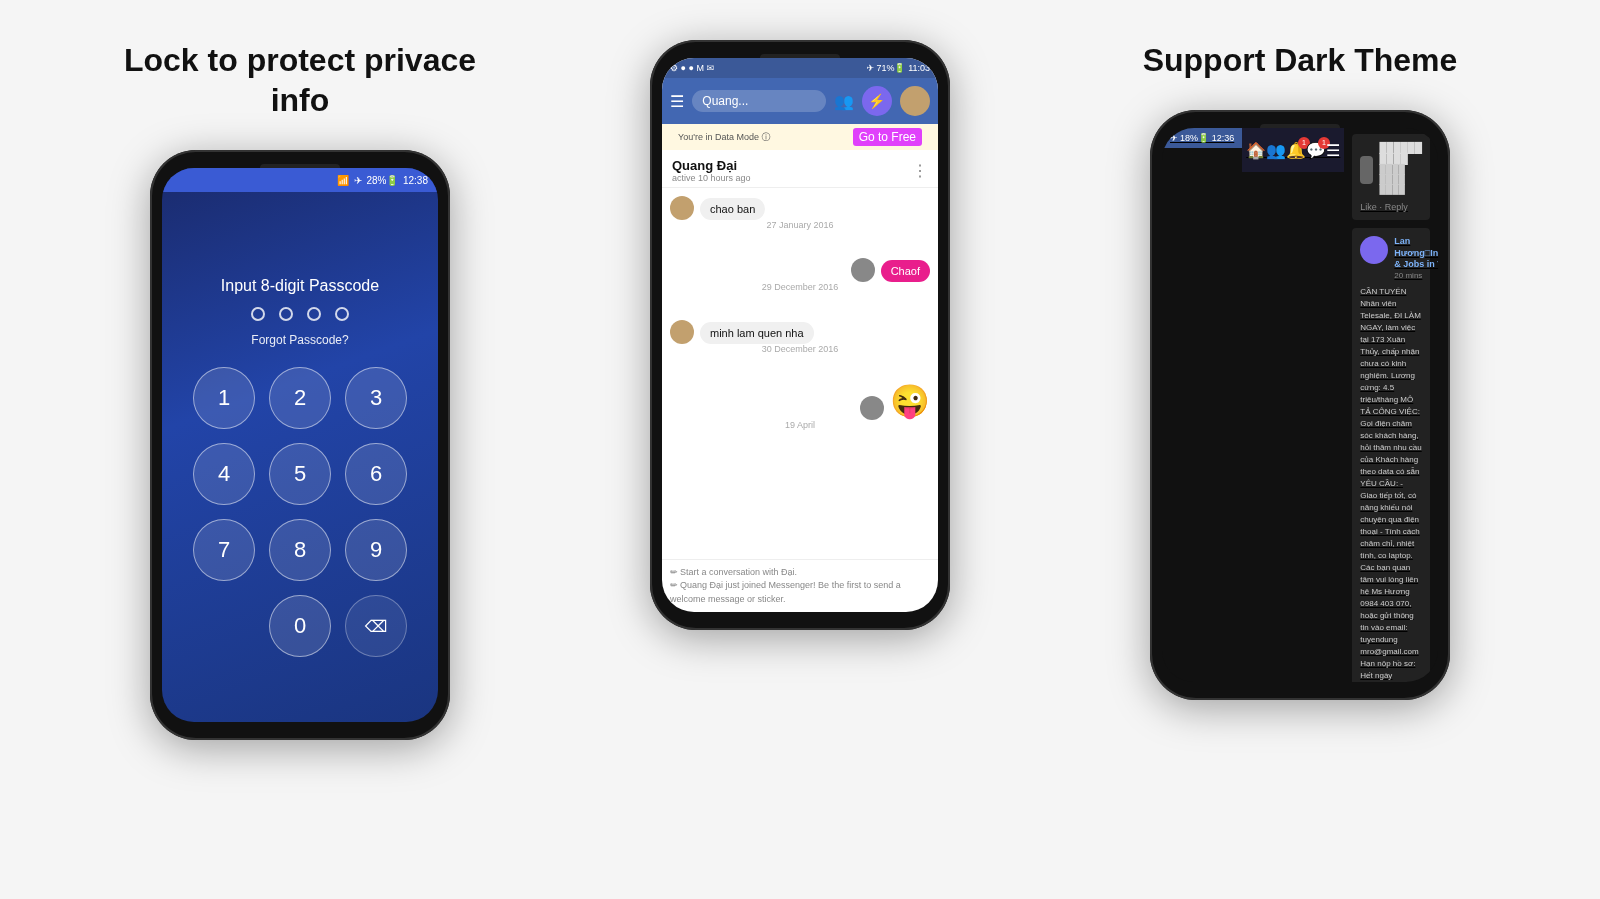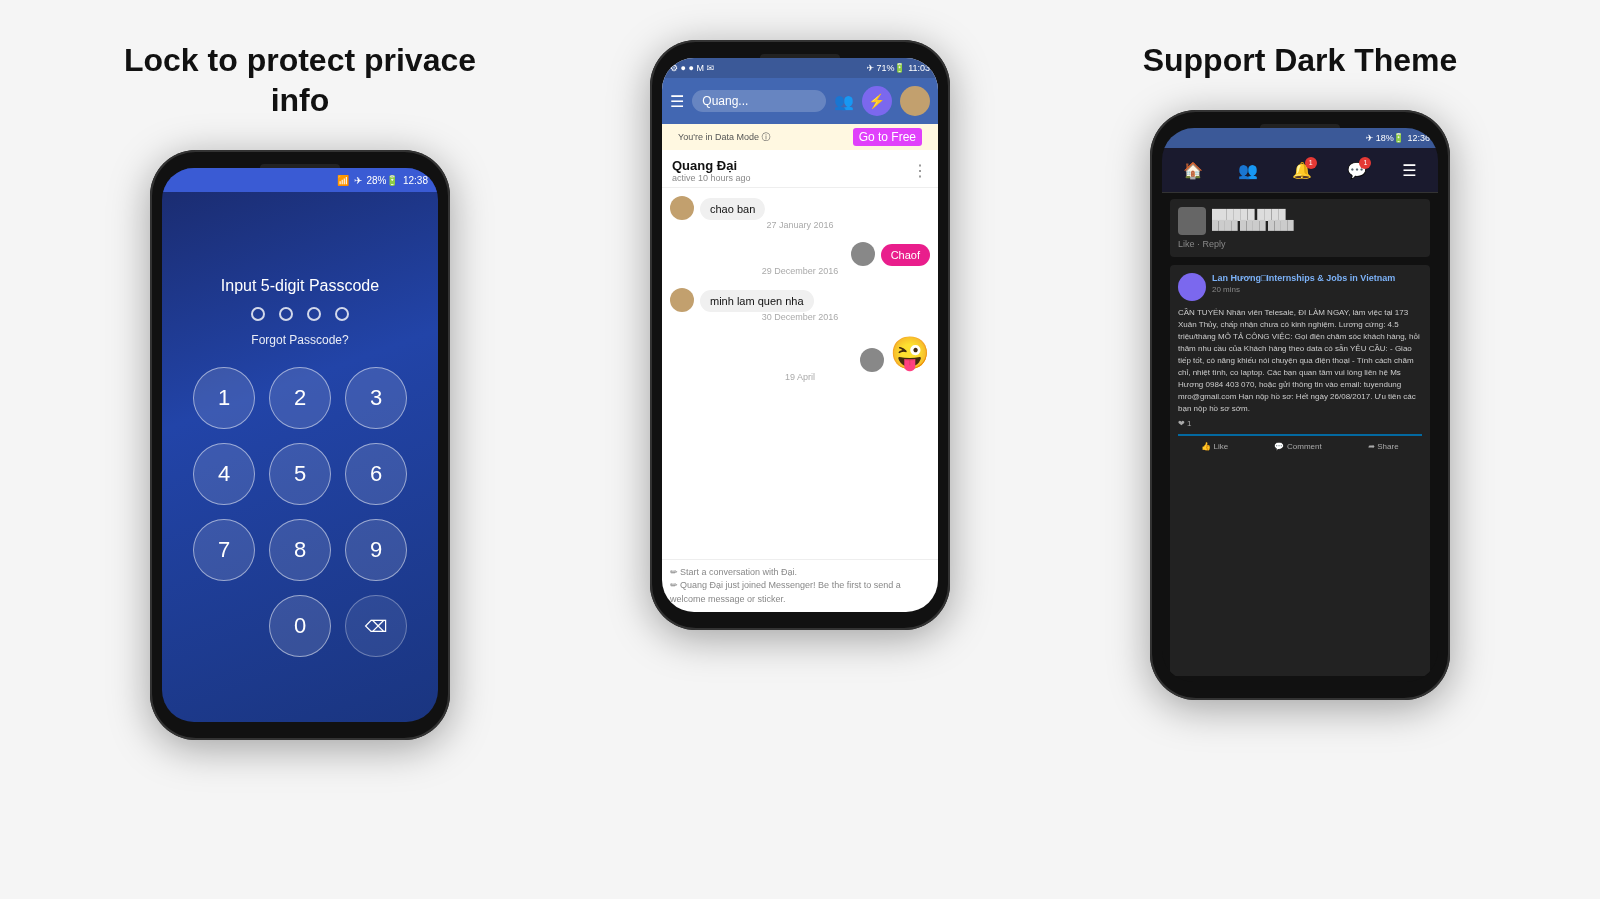--- a/index.html
+++ b/index.html
@@ -220,21 +220,21 @@
       border-bottom: 1px solid #eee;
     }
     .msg-chat-header-name { font-weight: 700; font-size: 13px; color: #111; }
     .msg-chat-header-sub { font-size: 9px; color: #888; }
     .msg-chat-body {
       flex: 1;
       overflow: hidden;
       padding: 8px;
       display: flex;
       flex-direction: column;
-      gap: 12px;
+      gap: 28px;
     }
     .msg-date { text-align: center; font-size: 9px; color: #aaa; }
     .msg-row {
       display: flex;
       align-items: flex-end;
       gap: 6px;
     }
     .msg-row.right { flex-direction: row-reverse; }
     .msg-bubble {
       background: #f0f0f0;
@@ -260,21 +260,22 @@
       font-size: 9px;
       color: #888;
       line-height: 1.5;
     }
     
     .dark-screen {
       width: 100%;
       height: 100%;
       background: #111;
       display: flex;
-      flex-direction: column;
+      flex-direction: row;
+      text-decoration: underline;
     }
     .dark-status-bar {
       background: #3b5998;
       color: #fff;
       font-size: 9px;
       padding: 3px 8px;
       display: flex;
       align-items: center;
       justify-content: flex-end;
       gap: 3px;
@@ -405,21 +406,21 @@
     <div class="phone-shell">
       <div class="phone-screen">
         <div class="lock-screen">
           <div class="lock-status-bar">
             <span>📶</span>
             <span>✈</span>
             <span>28%🔋</span>
             <span>12:38</span>
           </div>
           <div class="lock-passcode-area">
-            <div class="lock-passcode-text">Input 5-digit Passcode</div>
+            <div class="lock-passcode-text">Input 8-digit Passcode</div>
             <div class="lock-dots">
               <div class="lock-dot"></div>
               <div class="lock-dot"></div>
               <div class="lock-dot"></div>
               <div class="lock-dot"></div>
             </div>
             <div class="lock-forgot">Forgot Passcode?</div>
             <div class="keypad">
               <div class="key-btn">1</div>
               <div class="key-btn">2</div>

